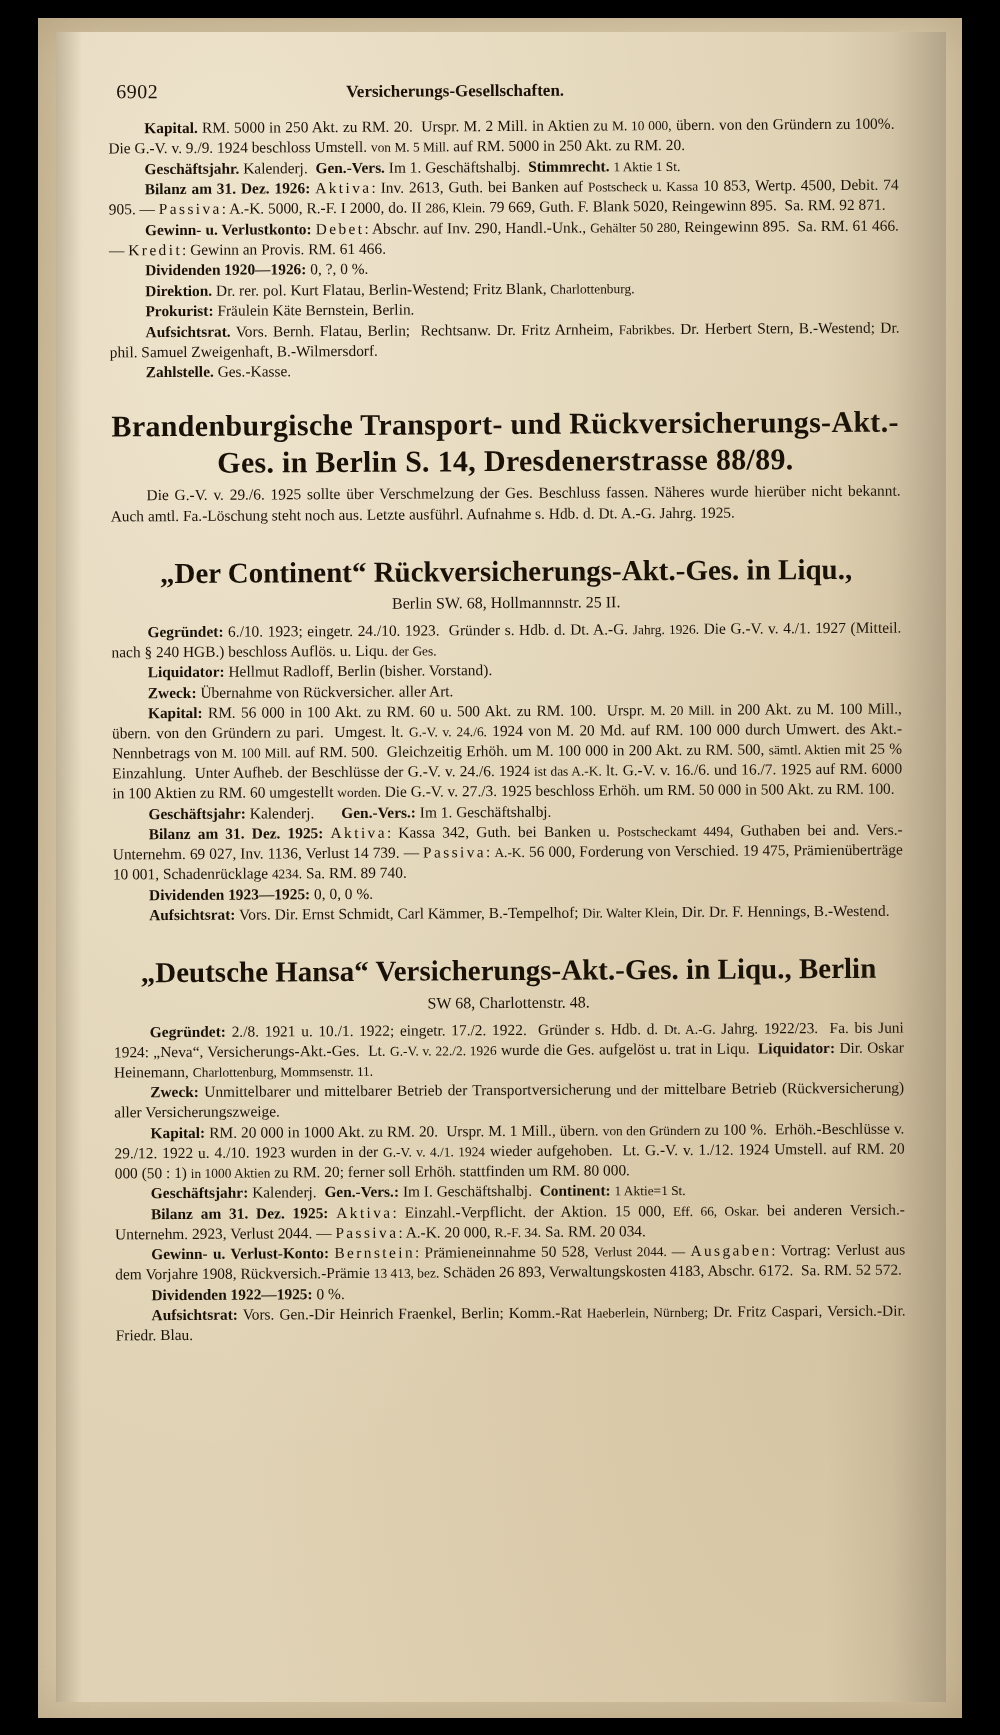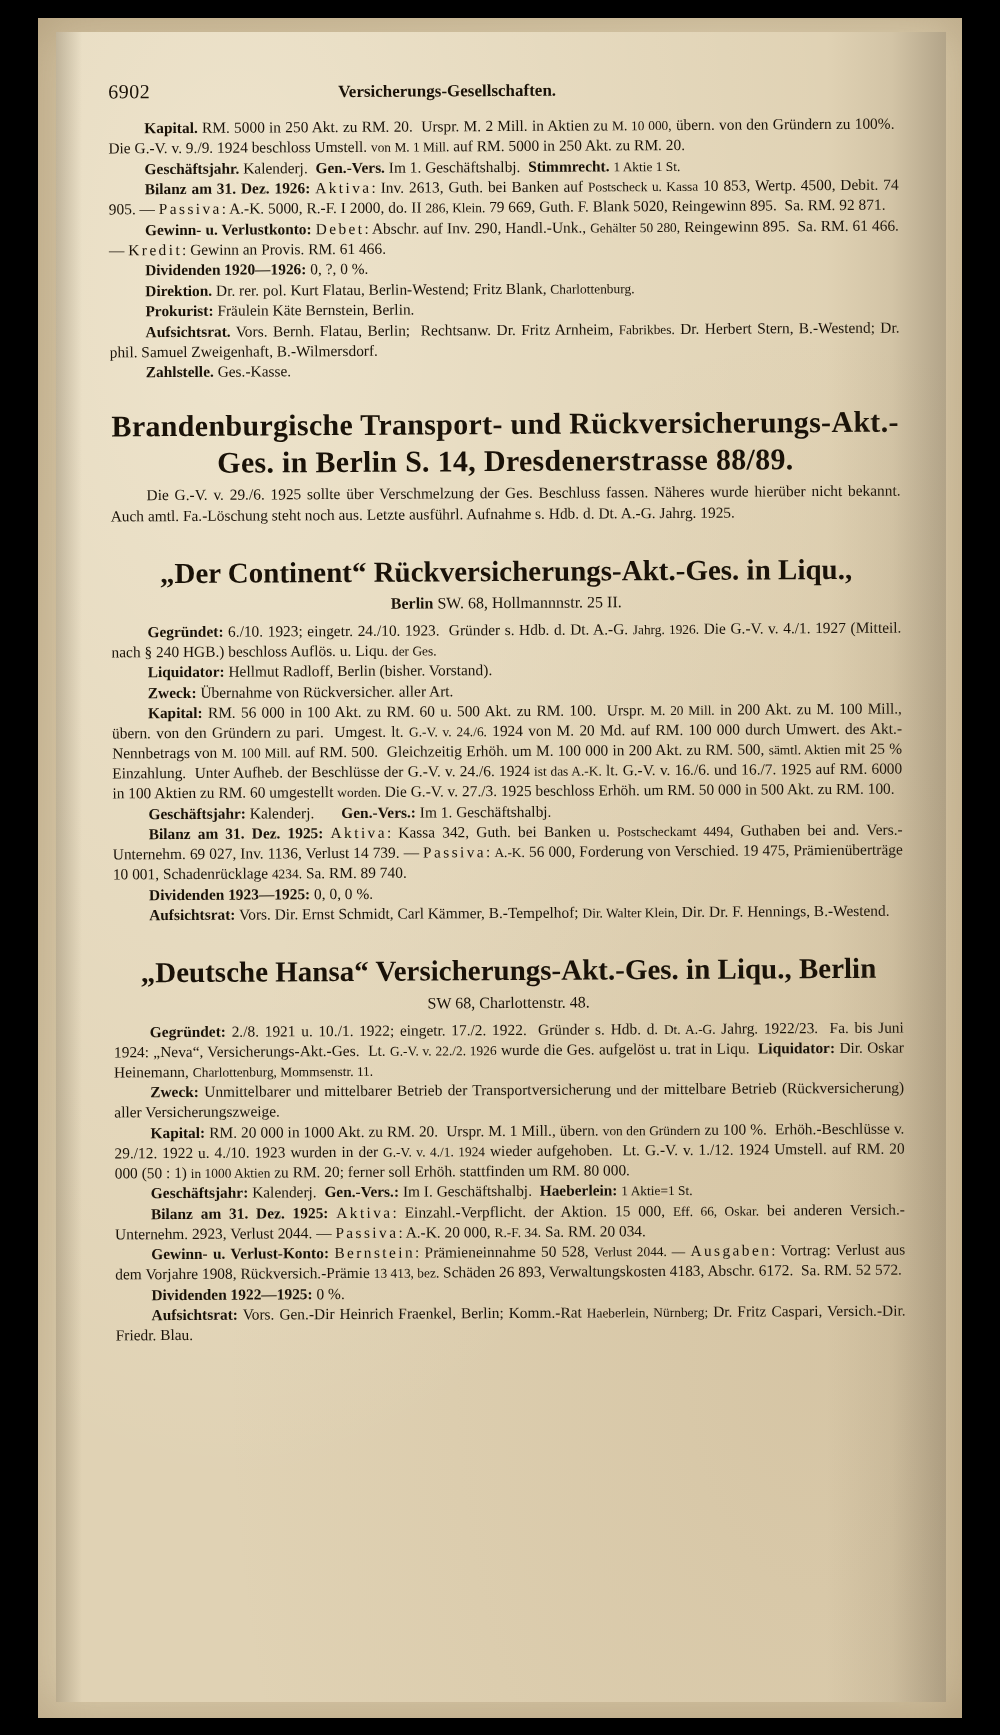--- a/index.html
+++ b/index.html
@@ -52,20 +52,21 @@
   }
   .hdr {
     display: flex;
     align-items: baseline;
     margin-bottom: 14px;
   }
   .folio {
     font-size: 20px;
     letter-spacing: 0.5px;
     width: 140px;
+    margin-left: 8px;
   }
   .runhead {
     font-size: 17px;
     flex: 1;
     text-align: left;
     padding-left: 90px;
   }
   p {
     margin: 0 0 0.5px 0;
     text-indent: 0;
@@ -86,21 +87,21 @@
     font-weight: bold;
     text-align: center;
     margin: 30px 0 4px 0;
     line-height: 1.22;
   }
   .subline {
     text-align: center;
     font-size: 16px;
     margin: 2px 0 6px 0;
   }
-  .subline b { font-weight: bold; }
+  .subline b { font-weight: normal; }
   .blk { margin-top: 5px; }
   .small { font-size: 13.4px; }
 
   
   .curl {
     position: absolute;
     top: 0; right: 0; bottom: 0;
     width: 120px;
     background: linear-gradient(to right, rgba(90,70,40,0) 0%, rgba(90,70,40,0.10) 55%, rgba(60,45,25,0.28) 100%);
     pointer-events: none;
@@ -118,21 +119,21 @@
 <div class="page">
   <div class="paper">
     <div class="content skew">
 
       <div class="hdr">
         <div class="folio">6902</div>
         <div class="runhead b">Versicherungs-Gesellschaften.</div>
       </div>
 
       <div class="blk">
-        <p class="ind"><b>Kapital.</b> <span></span>RM. 5000 in 250 Akt. zu RM. 20.&nbsp; Urspr. M. 2 Mill. in Aktien zu <span class="small">M. 10 000,</span> übern. von den Gründern zu 100%.&nbsp; Die G.-V. v. 9./9. 1924 beschloss Umstell. <span class="small">von M. 1 Mill.</span> auf RM. 5000 in 250 Akt. zu RM. 20.</p>
+        <p class="ind"><b>Kapital.</b> <span></span>RM. 5000 in 250 Akt. zu RM. 20.&nbsp; Urspr. M. 2 Mill. in Aktien zu <span class="small">M. 10 000,</span> übern. von den Gründern zu 100%.&nbsp; Die G.-V. v. 9./9. 1924 beschloss Umstell. <span class="small">von M. 5 Mill.</span> auf RM. 5000 in 250 Akt. zu RM. 20.</p>
         <p class="ind"><b>Geschäftsjahr.</b> Kalenderj.&nbsp; <b>Gen.-Vers.</b> Im 1. Geschäftshalbj.&nbsp; <b>Stimmrecht.</b> <span class="small">1 Aktie 1 St.</span></p>
         <p class="ind"><b>Bilanz am 31. Dez. 1926:</b> <span class="sp">Aktiva</span>: Inv. 2613, Guth. bei Banken auf <span class="small">Postscheck u. Kassa</span> 10 853, Wertp. 4500, Debit. 74 905. — <span class="sp">Passiva</span>: A.-K. 5000, R.-F. I 2000, do. II <span class="small">286, Klein.</span> 79 669, Guth. F. Blank 5020, Reingewinn 895.&nbsp; Sa. RM. 92 871.</p>
         <p class="ind"><b>Gewinn- u. Verlustkonto:</b> <span class="sp">Debet</span>: Abschr. auf Inv. 290, Handl.-Unk., <span class="small">Gehälter 50 280,</span> Reingewinn 895.&nbsp; Sa. RM. 61 466. — <span class="sp">Kredit</span>: Gewinn an Provis. RM. 61 466.</p>
         <p class="ind"><b>Dividenden 1920—1926:</b> 0, ?, 0 %.</p>
         <p class="ind"><b>Direktion.</b> Dr. rer. pol. Kurt Flatau, Berlin-Westend; Fritz Blank, <span class="small">Charlottenburg.</span></p>
         <p class="ind"><b>Prokurist:</b> Fräulein Käte Bernstein, Berlin.</p>
         <p class="ind"><b>Aufsichtsrat.</b> Vors. Bernh. Flatau, Berlin;&nbsp; Rechtsanw. Dr. Fritz Arnheim, <span class="small">Fabrikbes.</span> Dr. Herbert Stern, B.-Westend; Dr. phil. Samuel Zweigenhaft, B.-Wilmersdorf.</p>
         <p class="ind"><b>Zahlstelle.</b> Ges.-Kasse.</p>
       </div>
 
@@ -153,21 +154,21 @@
         <p class="ind"><b>Aufsichtsrat:</b> Vors. Dir. Ernst Schmidt, Carl Kämmer, B.-Tempelhof; <span class="small">Dir. Walter Klein,</span> Dir. Dr. F. Hennings, B.-Westend.</p>
       </div>
 
       <h1 class="title2">„Deutsche Hansa“ Versicherungs-Akt.-Ges. in Liqu., Berlin</h1>
       <div class="subline">SW 68, Charlottenstr. 48.</div>
 
       <div>
         <p class="ind"><b>Gegründet:</b> 2./8. 1921 u. 10./1. 1922; eingetr. 17./2. 1922.&nbsp; Gründer s. Hdb. d. <span class="small">Dt. A.-G.</span> Jahrg. 1922/23.&nbsp; Fa. bis Juni 1924: „Neva“, Versicherungs-Akt.-Ges.&nbsp; Lt. <span class="small">G.-V. v. 22./2. 1926</span> wurde die Ges. aufgelöst u. trat in Liqu.&nbsp; <b>Liquidator:</b> Dir. Oskar Heinemann, <span class="small">Charlottenburg, Mommsenstr. 11.</span></p>
         <p class="ind"><b>Zweck:</b> Unmittelbarer und mittelbarer Betrieb der Transportversicherung <span class="small">und der</span> mittelbare Betrieb (Rückversicherung) aller Versicherungszweige.</p>
         <p class="ind"><b>Kapital:</b> RM. 20 000 in 1000 Akt. zu RM. 20.&nbsp; Urspr. M. 1 Mill., übern. <span class="small">von den Gründern</span> zu 100 %.&nbsp; Erhöh.-Beschlüsse v. 29./12. 1922 u. 4./10. 1923 wurden in der <span class="small">G.-V. v. 4./1. 1924</span> wieder aufgehoben.&nbsp; Lt. G.-V. v. 1./12. 1924 Umstell. auf RM. 20 000 (50 : 1) <span class="small">in 1000 Aktien</span> zu RM. 20; ferner soll Erhöh. stattfinden um RM. 80 000.</p>
-        <p class="ind"><b>Geschäftsjahr:</b> Kalenderj.&nbsp; <b>Gen.-Vers.:</b> Im I. Geschäftshalbj.&nbsp; <b>Haeberlein:</b> <span class="small">1 Aktie=1 St.</span></p>
+        <p class="ind"><b>Geschäftsjahr:</b> Kalenderj.&nbsp; <b>Gen.-Vers.:</b> Im I. Geschäftshalbj.&nbsp; <b>Continent:</b> <span class="small">1 Aktie=1 St.</span></p>
         <p class="ind"><b>Bilanz am 31. Dez. 1925:</b> <span class="sp">Aktiva</span>: Einzahl.-Verpflicht. der Aktion. 15 000, <span class="small">Eff. 66, Oskar.</span> bei anderen Versich.-Unternehm. 2923, Verlust 2044. — <span class="sp">Passiva</span>: A.-K. 20 000, <span class="small">R.-F. 34.</span> Sa. RM. 20 034.</p>
         <p class="ind"><b>Gewinn- u. Verlust-Konto:</b> <span class="sp">Bernstein</span>: Prämieneinnahme 50 528, <span class="small">Verlust 2044. —</span> <span class="sp">Ausgaben</span>: Vortrag: Verlust aus dem Vorjahre 1908, Rückversich.-Prämie <span class="small">13 413, bez.</span> Schäden 26 893, Verwaltungskosten 4183, Abschr. 6172.&nbsp; Sa. RM. 52 572.</p>
         <p class="ind"><b>Dividenden 1922—1925:</b> 0 %.</p>
         <p class="ind"><b>Aufsichtsrat:</b> Vors. Gen.-Dir Heinrich Fraenkel, Berlin; Komm.-Rat <span class="small">Haeberlein, Nürnberg;</span> Dr. Fritz Caspari, Versich.-Dir. Friedr. Blau.</p>
       </div>
 
     </div>
     <div class="edge-l"></div>
     <div class="curl"></div>
   </div>

